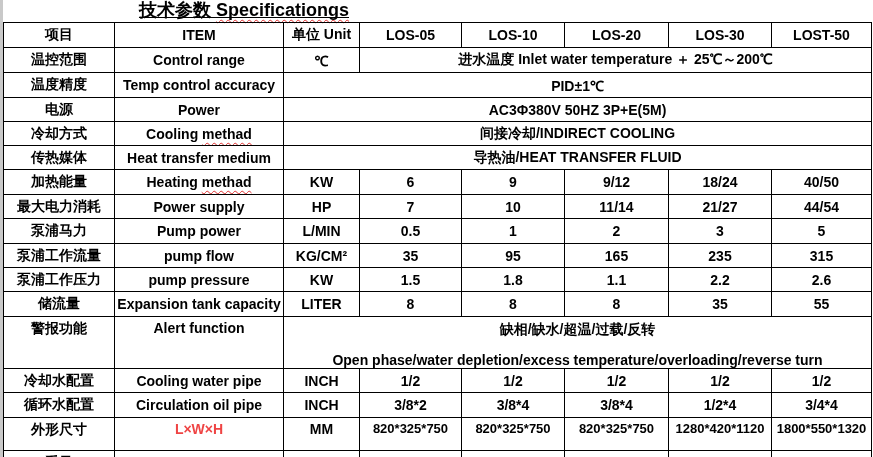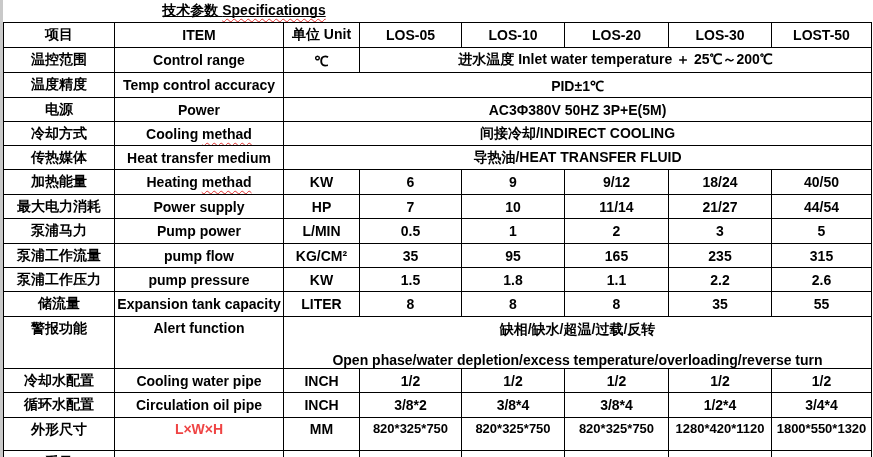--- a/index.html
+++ b/index.html
@@ -14,21 +14,21 @@
   }
   .left-edge {
     position:absolute; left:0; top:0;
     width:3px; height:457px;
     background:#c9c9c9;
   }
   .title {
     position:absolute; left:3px; top:0;
     width:482px; height:22px;
     text-align:center;
-    font-size:14px; font-weight:bold;
+    font-size:18px; font-weight:bold;
     line-height:20px;
     text-decoration:underline;
     text-decoration-thickness:1px;
   }
   .typo {
     text-decoration:underline wavy #e03030;
     text-decoration-thickness:1px;
     text-underline-offset:3px;
     text-decoration-skip-ink:none;
   }

